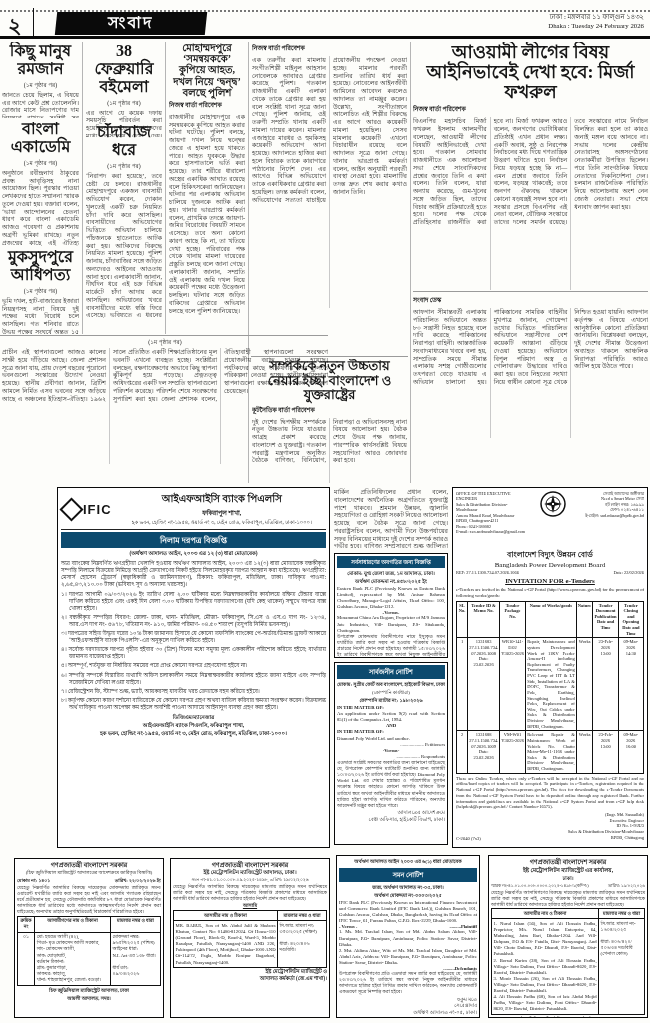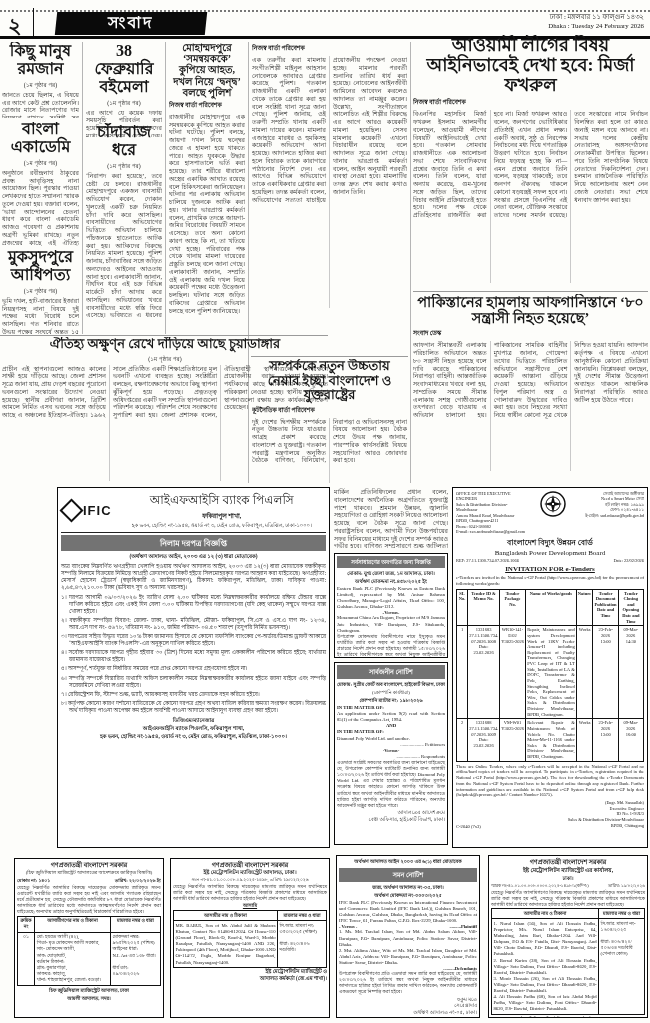--- a/index.html
+++ b/index.html
@@ -20,21 +20,21 @@
   .fs9{font-size:10px}.fs10{font-size:16px}.fs13{font-size:13px}.fs14{font-size:14.5px}.fs18{font-size:18px}
   .cont{font-size:5.8px;text-align:center;margin:0 0 1px 0;}
   .byline{font-size:6.2px;font-weight:bold;margin:1px 0 2px 0;}
   .body{font-size:6.2px;line-height:1.25;text-align:justify;overflow:hidden;color:#1c1c1c;}
   .c2{column-count:2;column-gap:7px;column-rule:1px solid #c9c9c9;}
   .c3{column-count:3;column-gap:7px;column-rule:1px solid #c9c9c9;}
   .vsep{position:absolute;width:1px;background:#b5b5b5;}
   .hsep{position:absolute;height:1px;background:#9a9a9a;}
   
   .nbox{position:absolute;border:1.5px solid #0a0a0a;background:#fff;overflow:hidden;padding:3px;box-sizing:border-box;}
-  .banner{background:#737373;color:#fff;font-weight:bold;text-align:center;padding:1.5px 0;margin:2px 0;}
+  .banner{background:#0c4a6e;color:#fff;font-weight:bold;text-align:center;padding:1.5px 0;margin:2px 0;}
   .pre{white-space:pre-line;}
   .ctr{text-align:center;}
   .sm{font-size:5.6px;line-height:1.28;}
   .xs{font-size:4.7px;line-height:1.3;}
   .jt{text-align:justify;}
   .term{font-size:5.6px;line-height:1.27;text-align:justify;margin-bottom:2px;padding-left:8px;text-indent:-8px;}
   
   .ifichead{display:flex;align-items:center;gap:6px;border-bottom:1px solid #222;padding-bottom:2px;}
   .ificlogo{display:flex;align-items:center;gap:3px;flex:0 0 auto;padding-left:2px;}
   .diamond{width:13px;height:13px;border:2.5px solid #111;transform:rotate(45deg);}
@@ -109,54 +109,52 @@
     <h2 class="h-art fs9">মোহাম্মদপুরে ‘সমন্বয়ককে’ কুপিয়ে আহত, দখল নিয়ে ‘দ্বন্দ্ব’ বলছে পুলিশ</h2>
     <div class="byline">নিজস্ব বার্তা পরিবেশক</div>
     <div class="body" style="height:222px">রাজধানীর মোহাম্মদপুরে এক সমন্বয়ককে কুপিয়ে আহত করার ঘটনা ঘটেছে। পুলিশ বলছে, জায়গা দখল নিয়ে দ্বন্দ্বের জেরে এ হামলা হয়ে থাকতে পারে। আহত যুবককে উদ্ধার করে হাসপাতালে ভর্তি করা হয়েছে। তার শরীরে ধারালো অস্ত্রের একাধিক আঘাত রয়েছে বলে চিকিৎসকেরা জানিয়েছেন। ঘটনার পর এলাকায় অভিযান চালিয়ে দুজনকে আটক করা হয়। থানার ভারপ্রাপ্ত কর্মকর্তা বলেন, প্রাথমিক তদন্তে জায়গা-জমির বিরোধের বিষয়টি সামনে এসেছে। তবে অন্য কোনো কারণ আছে কি না, তা খতিয়ে দেখা হচ্ছে। পরিবারের পক্ষ থেকে থানায় মামলা দায়েরের প্রস্তুতি চলছে বলে জানা গেছে। এলাকাবাসী জানান, সম্প্রতি ওই এলাকায় জমি দখল নিয়ে কয়েকটি পক্ষের মধ্যে উত্তেজনা চলছিল। ঘটনার সঙ্গে জড়িত বাকিদের গ্রেপ্তারে অভিযান চলছে বলে পুলিশ জানিয়েছে।</div>
   </section>
 
   <section class="art" style="left:252px;top:42px;width:155px;height:312px">
     <div class="byline">নিজস্ব বার্তা পরিবেশক</div>
     <div class="body c2" style="height:252px">এক তরুণীর করা মামলায় সংগীতশিল্পী মাইনুল আহসান নোবেলকে আবারও গ্রেপ্তার করেছে পুলিশ। গতকাল রাজধানীর একটি এলাকা থেকে তাকে গ্রেপ্তার করা হয় বলে সংশ্লিষ্ট থানা সূত্রে জানা গেছে। পুলিশ জানায়, ওই তরুণী সম্প্রতি থানায় একটি মামলা দায়ের করেন। মামলার এজাহারে মারধর ও হুমকিসহ কয়েকটি অভিযোগ আনা হয়েছে। আদালতে হাজির করা হলে বিচারক তাকে কারাগারে পাঠানোর নির্দেশ দেন। এর আগেও বিভিন্ন অভিযোগে তাকে একাধিকবার গ্রেপ্তার করা হয়েছিল। তদন্ত কর্মকর্তা বলেন, অভিযোগের সত্যতা যাচাইয়ে প্রয়োজনীয় পদক্ষেপ নেওয়া হচ্ছে। মামলার পরবর্তী শুনানির তারিখ ধার্য করা হয়েছে। নোবেলের আইনজীবী জামিনের আবেদন করলেও আদালত তা নামঞ্জুর করেন। উল্লেখ্য, সংগীতাঙ্গনে আলোচিত এই শিল্পীর বিরুদ্ধে এর আগে আরও কয়েকটি মামলা হয়েছিল। সেসব মামলার কয়েকটি এখনো বিচারাধীন রয়েছে বলে আদালত সূত্রে জানা গেছে। থানার ভারপ্রাপ্ত কর্মকর্তা বলেন, আইন অনুযায়ী পরবর্তী ব্যবস্থা নেওয়া হবে। মামলাটির তদন্ত দ্রুত শেষ করার কথাও জানান তিনি।</div>
   </section>
 
-  <section class="art" style="left:413px;top:35px;width:235px;height:248px">
+  <section class="art" style="left:413px;top:42px;width:235px;height:248px">
     <h2 class="h-art fs18">আওয়ামী লীগের বিষয় আইনিভাবেই দেখা হবে: মির্জা ফখরুল</h2>
     <div class="byline">নিজস্ব বার্তা পরিবেশক</div>
     <div class="body c3" style="height:184px">বিএনপির মহাসচিব মির্জা ফখরুল ইসলাম আলমগীর বলেছেন, আওয়ামী লীগের বিষয়টি আইনিভাবেই দেখা হবে। গতকাল সোমবার রাজধানীতে এক আলোচনা সভা শেষে সাংবাদিকদের প্রশ্নের জবাবে তিনি এ কথা বলেন। তিনি বলেন, যারা অন্যায় করেছে, গুম-খুনের সঙ্গে জড়িত ছিল, তাদের বিচার আইনি প্রক্রিয়াতেই হতে হবে। দলের পক্ষ থেকে প্রতিহিংসার রাজনীতি করা হবে না। মির্জা ফখরুল আরও বলেন, জনগণের ভোটাধিকার প্রতিষ্ঠাই এখন প্রধান লক্ষ্য। একটি অবাধ, সুষ্ঠু ও নিরপেক্ষ নির্বাচনের মধ্য দিয়ে গণতান্ত্রিক উত্তরণ ঘটাতে হবে। নির্বাচন নিয়ে ষড়যন্ত্র হচ্ছে কি না— এমন প্রশ্নের জবাবে তিনি বলেন, ষড়যন্ত্র থাকবেই; তবে জনগণ ঐক্যবদ্ধ থাকলে কোনো ষড়যন্ত্রই সফল হবে না। সংস্কার প্রসঙ্গে বিএনপির এই নেতা বলেন, যৌক্তিক সংস্কারে তাদের দলের সমর্থন রয়েছে। তবে সংস্কারের নামে নির্বাচন বিলম্বিত করা হলে তা কারও জন্যই মঙ্গল বয়ে আনবে না। সভায় দলের কেন্দ্রীয় নেতারাসহ অঙ্গসংগঠনের নেতাকর্মীরা উপস্থিত ছিলেন। পরে তিনি সাংগঠনিক বিষয়ে নেতাদের দিকনির্দেশনা দেন। চলমান রাজনৈতিক পরিস্থিতি নিয়ে আলোচনায় অংশ নেন জ্যেষ্ঠ নেতারা। সভা শেষে ধন্যবাদ জ্ঞাপন করা হয়।</div>
   </section>
 
   <section class="art" style="left:413px;top:294px;width:235px;height:189px">
-    <h2 class="h-art fs14">পাকিস্তানের হামলায় আফগানিস্তানে ‘৮০ সন্ত্রাসী নিহত হয়েছে’</h2>
     <div class="byline">সংবাদ ডেস্ক</div>
     <div class="body c3" style="height:130px">আফগান সীমান্তবর্তী এলাকায় পরিচালিত অভিযানে অন্তত ৮০ সন্ত্রাসী নিহত হয়েছে বলে দাবি করেছে পাকিস্তানের নিরাপত্তা বাহিনী। আন্তর্জাতিক সংবাদমাধ্যমের খবরে বলা হয়, সাম্প্রতিক সময়ে সীমান্ত এলাকায় সশস্ত্র গোষ্ঠীগুলোর তৎপরতা বেড়ে যাওয়ায় এ অভিযান চালানো হয়। পাকিস্তানের সামরিক বাহিনীর মুখপাত্র জানান, গোয়েন্দা তথ্যের ভিত্তিতে পরিচালিত অভিযানে সন্ত্রাসীদের বেশ কয়েকটি আস্তানা গুঁড়িয়ে দেওয়া হয়েছে। অভিযানে বিপুল পরিমাণ অস্ত্র ও গোলাবারুদ উদ্ধারের দাবিও করা হয়। তবে নিহতের সংখ্যা নিয়ে স্বাধীন কোনো সূত্র থেকে নিশ্চিত হওয়া যায়নি। আফগান কর্তৃপক্ষ এ বিষয়ে এখনো আনুষ্ঠানিক কোনো প্রতিক্রিয়া জানায়নি। বিশ্লেষকরা বলছেন, দুই দেশের সীমান্ত উত্তেজনা অব্যাহত থাকলে আঞ্চলিক নিরাপত্তা পরিস্থিতি আরও জটিল হয়ে উঠতে পারে।</div>
   </section>
 
   <section class="art" style="left:2px;top:337px;width:326px;height:146px">
-    <h2 class="h-art fs13">ঐতিহ্য অক্ষুণ্ন রেখে দাঁড়িয়ে আছে চুয়াডাঙ্গার</h2>
     <div class="cont">(১ম পৃষ্ঠার পর)</div>
     <div class="body c3" style="height:116px">প্রাচীন এই স্থাপনাগুলো আজও কালের সাক্ষী হয়ে দাঁড়িয়ে আছে। জেলা প্রশাসন সূত্রে জানা যায়, প্রায় দেড়শ বছরের পুরোনো ভবনগুলো সংস্কারের উদ্যোগ নেওয়া হয়েছে। স্থানীয় প্রবীণরা জানান, ব্রিটিশ আমলে নির্মিত এসব ভবনের সঙ্গে জড়িয়ে আছে এ অঞ্চলের ইতিহাস-ঐতিহ্য। ১৯৬২ সালে প্রতিষ্ঠিত একটি শিক্ষাপ্রতিষ্ঠানের মূল ভবনটি এখনো ব্যবহৃত হচ্ছে। সংশ্লিষ্টরা বলছেন, রক্ষণাবেক্ষণের অভাবে কিছু স্থাপনা ঝুঁকিপূর্ণ হয়ে পড়েছে। প্রত্নতত্ত্ব অধিদপ্তরের একটি দল সম্প্রতি স্থাপনাগুলো পরিদর্শন করেছে। পরিদর্শন শেষে সংরক্ষণের সুপারিশ করা হয়। জেলা প্রশাসক বলেন, ঐতিহ্যবাহী স্থাপনাগুলো সংরক্ষণে প্রয়োজনীয় বরাদ্দ চাওয়া হয়েছে। পর্যটকদের কাছে আকর্ষণীয় করে তুলতে পরিকল্পনা নেওয়া হচ্ছে। স্থানীয় বাসিন্দারা স্থাপনাগুলো রক্ষায় দ্রুত কার্যকর পদক্ষেপ চেয়েছেন।</div>
   </section>
 
   <section class="art" style="left:252px;top:359px;width:155px;height:124px">
     <h2 class="h-art fs13">সম্পর্ককে নতুন উচ্চতায় নেয়ার ইচ্ছা বাংলাদেশ ও যুক্তরাষ্ট্রের</h2>
     <div class="byline">কূটনৈতিক বার্তা পরিবেশক</div>
     <div class="body c2" style="height:70px">দুই দেশের দ্বিপক্ষীয় সম্পর্ককে নতুন উচ্চতায় নিয়ে যাওয়ার আগ্রহ প্রকাশ করেছে বাংলাদেশ ও যুক্তরাষ্ট্র। গতকাল পররাষ্ট্র মন্ত্রণালয়ে অনুষ্ঠিত বৈঠকে বাণিজ্য, বিনিয়োগ, নিরাপত্তা ও অভিবাসনসহ নানা বিষয়ে আলোচনা হয়। বৈঠক শেষে উভয় পক্ষ জানায়, পারস্পরিক স্বার্থসংশ্লিষ্ট বিষয়ে সহযোগিতা আরও জোরদার করা হবে।</div>
   </section>
 
   <div class="art body" style="left:334px;top:488px;width:114px;height:60px">মার্কিন প্রতিনিধিদলের প্রধান বলেন, বাংলাদেশের অর্থনৈতিক অগ্রগতিতে যুক্তরাষ্ট্র পাশে থাকবে। শ্রমমান উন্নয়ন, জ্বালানি সহযোগিতা ও রোহিঙ্গা সংকট নিয়েও আলোচনা হয়েছে বলে বৈঠক সূত্রে জানা গেছে। পররাষ্ট্রসচিব বলেন, আগামী দিনে উচ্চপর্যায়ের সফর বিনিময়ের মাধ্যমে দুই দেশের সম্পর্ক আরও গভীর হবে। বাণিজ্য সম্প্রসারণে শুল্ক জটিলতা নিরসনের বিষয়েও উভয় পক্ষ একমত হয়েছে।</div>
 
   <section class="nbox" style="left:57px;top:487px;width:273px;height:361px">
     <div class="ifichead">
       <div class="ificlogo">
         <span class="diamond"></span>
         <span class="ificword">IFIC</span>
       </div>
       <div style="flex:1;text-align:center">
-        <div style="font-size:12px;font-weight:normal">আইএফআইসি ব্যাংক পিএলসি</div>
+        <div style="font-size:10px;font-weight:bold">আইএফআইসি ব্যাংক পিএলসি</div>
         <div style="font-size:6.2px;font-weight:bold">ফকিরাপুল শাখা,</div>
         <div style="font-size:5.2px">হক ভবন, হোল্ডিং নং-১৯৫৪, ওয়ার্ড নং ৩, মেইন রোড, ফকিরাপুল, মতিঝিল, ঢাকা-১০০০।</div>
       </div>
     </div>
     <div class="banner" style="font-size:8px">নিলাম দরপত্র বিজ্ঞপ্তি</div>
     <div class="ctr" style="font-size:5.4px;font-weight:bold;margin-bottom:2px">(অর্থঋণ আদালত আইন, ২০০৩ এর ১২ (৩) ধারা মোতাবেক)</div>
     <div class="sm jt" style="margin-bottom:2px">অত্র ব্যাংকের নিম্নবর্ণিত ঋণগ্রহীতা খেলাপি হওয়ায় অর্থঋণ আদালত আইন, ২০০৩ এর ১২(৩) ধারা মোতাবেক বন্ধকীকৃত সম্পত্তি নিলামে বিক্রয়ের নিমিত্তে আগ্রহী ক্রেতাগণের নিকট হইতে সিলমোহরকৃত দরপত্র আহ্বান করা যাইতেছে। ঋণগ্রহীতা: মেসার্স হোসেন ট্রেডার্স (স্বত্বাধিকারী ও জামিনদারগণ), ঠিকানা: ফকিরাপুল, মতিঝিল, ঢাকা। দাবিকৃত পাওনা: ২,৬৫,৪৩,২১০.০০ টাকা (ভবিষ্যৎ সুদ ও অন্যান্য খরচসহ)।</div>
     <div class="term">১।  দরপত্র আগামী ০৯/০৩/২০২৬ ইং তারিখ বেলা ২.০০ ঘটিকার মধ্যে নিম্নস্বাক্ষরকারীর কার্যালয়ে রক্ষিত টেন্ডার বাক্সে দাখিল করিতে হইবে এবং একই দিন বেলা ৩.০০ ঘটিকায় উপস্থিত দরদাতাগণের (যদি কেহ থাকেন) সম্মুখে দরপত্র বাক্স খোলা হইবে।</div>
     <div class="term">২।  বন্ধকীকৃত সম্পত্তির বিবরণ: জেলা- ঢাকা, থানা- মতিঝিল, মৌজা- ফকিরাপুল, সি.এস ও এস.এ দাগ নং- ১২৩৪, আর.এস দাগ নং- ৫৬৭৮, খতিয়ান নং- ৯১০, জমির পরিমাণ- ০৪.৫০ শতাংশ (তদুপরি নির্মিত ভবনসহ)।</div>
     <div class="term">৩।  দরপত্রের সহিত উদ্ধৃত দরের ১০% টাকা জামানত হিসাবে যে কোনো তফসিলি ব্যাংকের পে-অর্ডার/ডিমান্ড ড্রাফট আকারে ‘আইএফআইসি ব্যাংক পিএলসি’-এর অনুকূলে দাখিল করিতে হইবে।</div>
@@ -211,21 +209,21 @@
         <circle cx="13" cy="13" r="12" fill="none" stroke="#111" stroke-width="1.5"></circle>
         <circle cx="13" cy="13" r="7" fill="none" stroke="#111" stroke-width="1"></circle>
         <path d="M13 4 L15 12 L11 12 Z M13 22 L11 14 L15 14 Z M4 13 L12 11 L12 15 Z M22 13 L14 15 L14 11 Z" fill="#111"></path>
       </svg>
       <div class="pre" style="font-size:4.2px;line-height:1.3;width:64px;text-align:right">সেবাই আমাদের অঙ্গীকার
 Need a Smart Meter সেবা
 হট লাইন নম্বর: ১৬৯৯৯
 ফোন: ০২৪১-৬৪১১
 ই-মেইল: snd.mbazar@bpdb.gov.bd</div>
     </div>
-    <div class="ctr" style="font-size:7.6px;font-weight:bold;margin-top:1px">বাংলাদেশ বিদ্যুৎ উন্নয়ন বোর্ড</div>
+    <div class="ctr" style="font-size:7.6px;font-weight:bold;margin-top:13px">বাংলাদেশ বিদ্যুৎ উন্নয়ন বোর্ড</div>
     <div class="ctr" style="font-size:7px;margin-bottom:1px">Bangladesh Power Development Board</div>
     <div style="display:flex;justify-content:space-between;font-size:4.4px">
       <span>REF: 27.11.1300.734.07.2026.1066</span>
       <span>Date: 22/02/2026</span>
     </div>
     <div class="ctr" style="font-size:7px;font-weight:bold;text-decoration:underline;margin:2px 0">INVITATION FOR e-Tenders</div>
     <div class="jt" style="font-size:4.6px;line-height:1.3;margin-bottom:2px">e-Tenders are invited in the National e-GP Portal (http://www.eprocure.gov.bd) for the procurement of following works/goods:</div>
     <table class="btable">
       <colgroup>
         <col style="width:6%">

